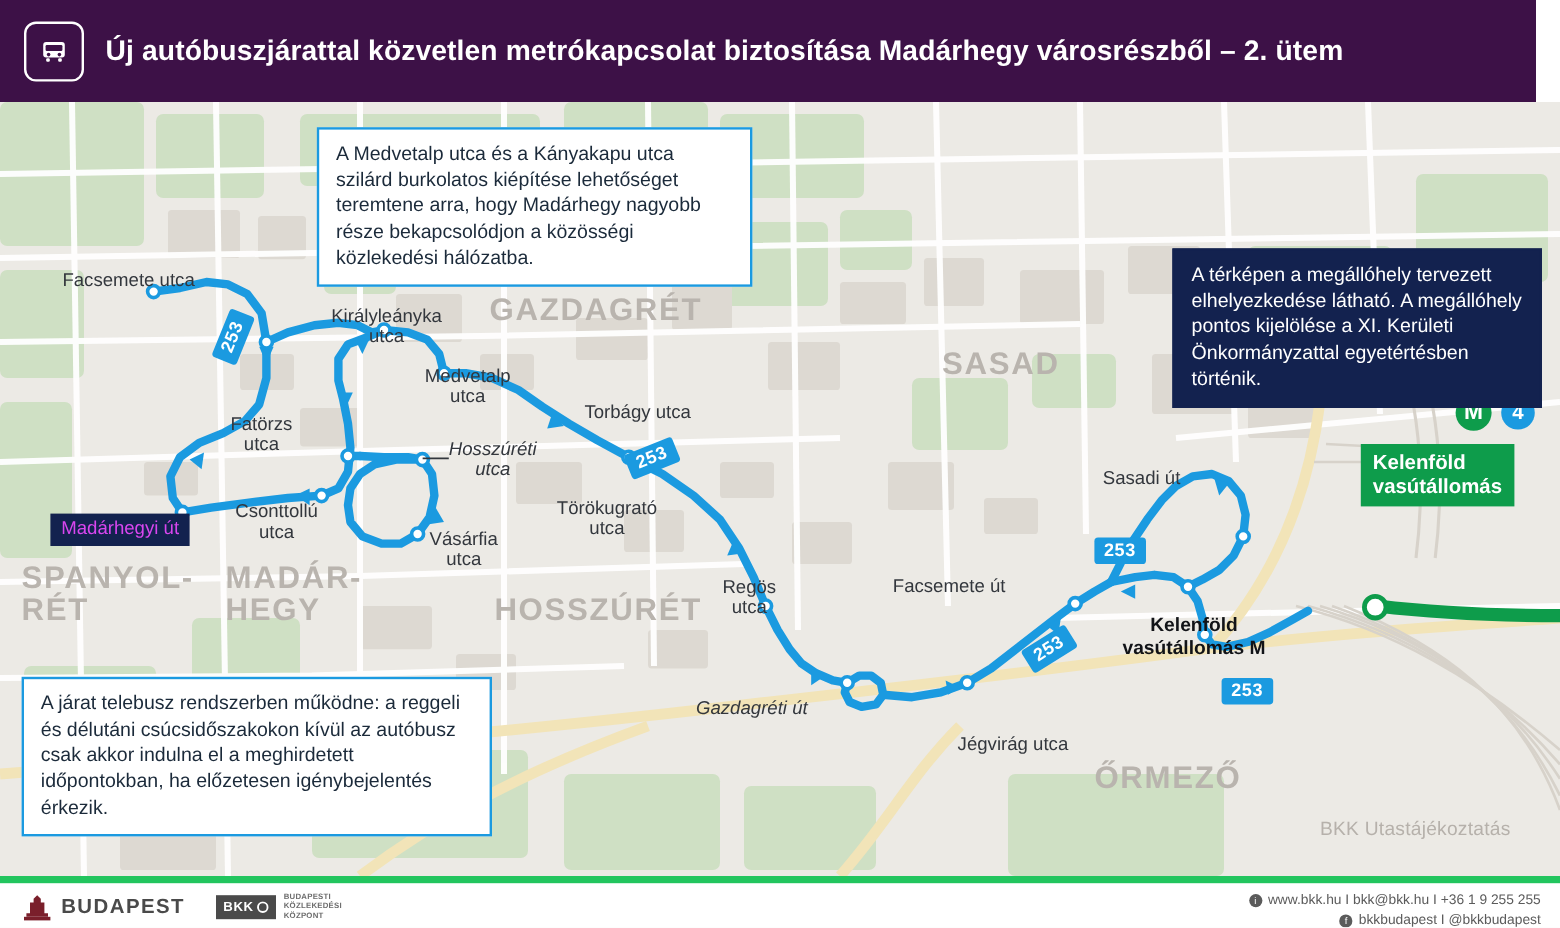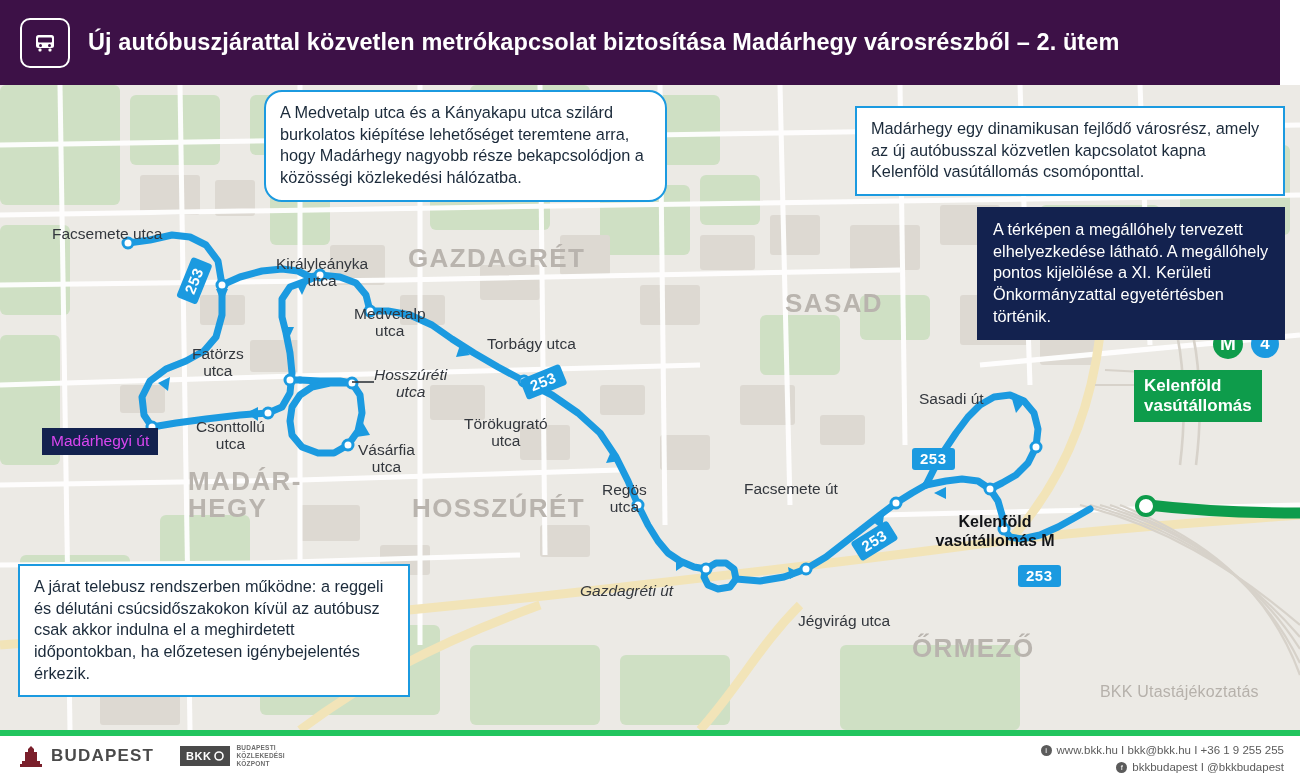--- a/index.html
+++ b/index.html
@@ -411,20 +411,21 @@
         <circle cx="806" cy="484" r="5"></circle>
         <circle cx="896" cy="418" r="5"></circle>
         <circle cx="990" cy="404" r="5"></circle>
         <circle cx="1004" cy="444" r="5"></circle>
         <circle cx="1036" cy="362" r="5"></circle>
       </g>
     </svg>
 
     <div class="district" style="left:408px; top:160px;">GAZDAGRÉT</div>
     <div class="district" style="left:785px; top:205px;">SASAD</div>
+    <div class="district" style="left:18px; top:383px;">SPANYOL-<br>RÉT</div>
     <div class="district" style="left:188px; top:383px;">MADÁR-<br>HEGY</div>
     <div class="district" style="left:412px; top:410px;">HOSSZÚRÉT</div>
     <div class="district" style="left:912px; top:550px;">ŐRMEZŐ</div>
 
     <div class="street" style="left:52px; top:140px;">Facsemete utca</div>
     <div class="street c" style="left:276px; top:170px;">Királyleányka<br>utca</div>
     <div class="street c" style="left:354px; top:220px;">Medvetalp<br>utca</div>
     <div class="street" style="left:487px; top:250px;">Torbágy utca</div>
     <div class="street c" style="left:192px; top:260px;">Fatörzs<br>utca</div>
     <div class="street c" style="left:374px; top:281px;font-style:italic;">Hosszúréti<br>utca</div>
@@ -450,22 +451,21 @@
     <div class="badge253" style="left:1018px; top:480px;">253</div>
 
     <div class="station-label" style="left:915px; top:428px; width:160px;">Kelenföld<br>vasútállomás M</div>
 
     <div class="metro-m" style="left:1213px; top:244px;">M</div>
     <div class="metro-line" style="left:1251px; top:245px;">4</div>
     <div class="plate-green" style="left:1134px; top:285px;">Kelenföld<br>vasútállomás</div>
 
     <div class="watermark" style="left:1100px; top:598px;">BKK Utastájékoztatás</div>
 
-    <div class="callout" style="left:264px; top:5px; width:403px;border-radius:18px;">A Medvetalp utca és a Kányakapu utca szilárd burkolatos kiépítése lehetőséget teremtene arra, hogy Madárhegy nagyobb része bekapcsolódjon a közösségi közlekedési hálózatba.</div>
-    <div class="callout" style="left:855px; top:21px; width:430px;">Madárhegy egy dinamikusan fejlődő városrész, amely az új autóbusszal közvetlen kapcsolatot kapna Kelenföld vasútállomás csomóponttal.</div>
+    <div class="callout" style="left:264px; top:21px; width:363px;">A Medvetalp utca és a Kányakapu utca szilárd burkolatos kiépítése lehetőséget teremtene arra, hogy Madárhegy nagyobb része bekapcsolódjon a közösségi közlekedési hálózatba.</div>
     <div class="callout dark" style="left:977px; top:122px; width:308px;">A térképen a megállóhely tervezett elhelyezkedése látható. A megállóhely pontos kijelölése a XI. Kerületi Önkormányzattal egyetértésben történik.</div>
     <div class="callout" style="left:18px; top:479px; width:392px;">A járat telebusz rendszerben működne: a reggeli és délutáni csúcsidőszakokon kívül az autóbusz csak akkor indulna el a meghirdetett időpontokban, ha előzetesen igénybejelentés érkezik.</div>
 
   </div>
 
   <div class="footer">
     <div class="footer-left">
       <svg width="26" height="26" viewBox="0 0 26 26">
         <path d="M4 21 L22 21 L22 18 L19 18 L19 9 L16 9 L16 6 L13 3 L10 6 L10 9 L7 9 L7 18 L4 18 Z" fill="#7a1f2b"></path>
         <rect x="2" y="21" width="22" height="3" fill="#7a1f2b"></rect>

